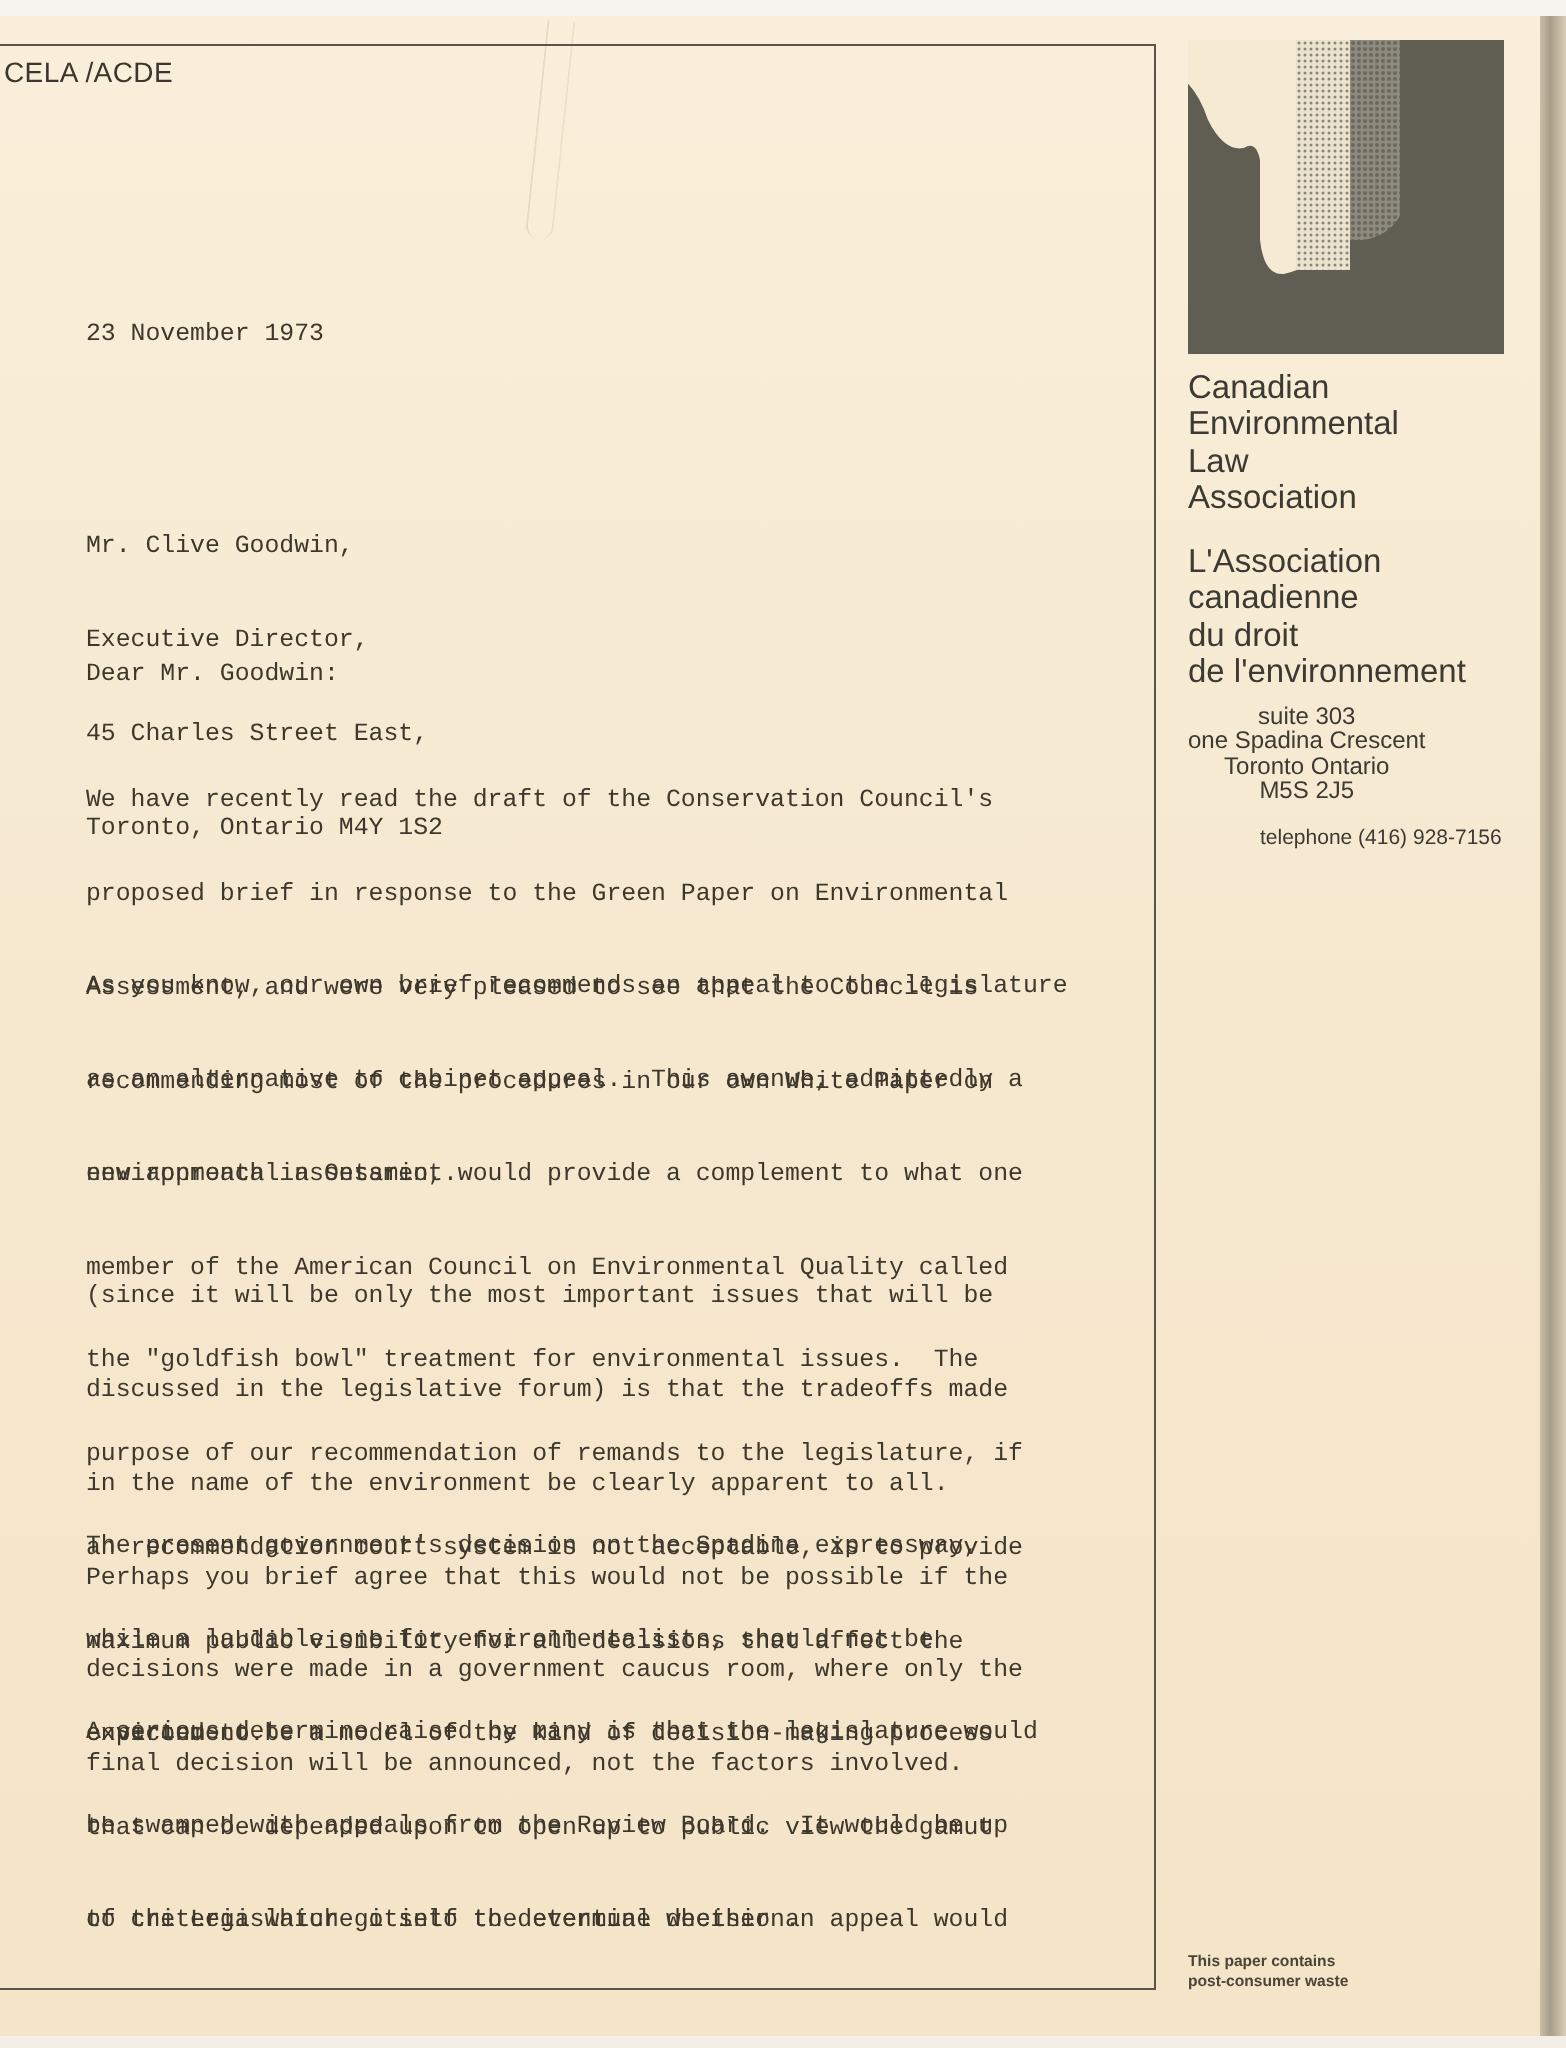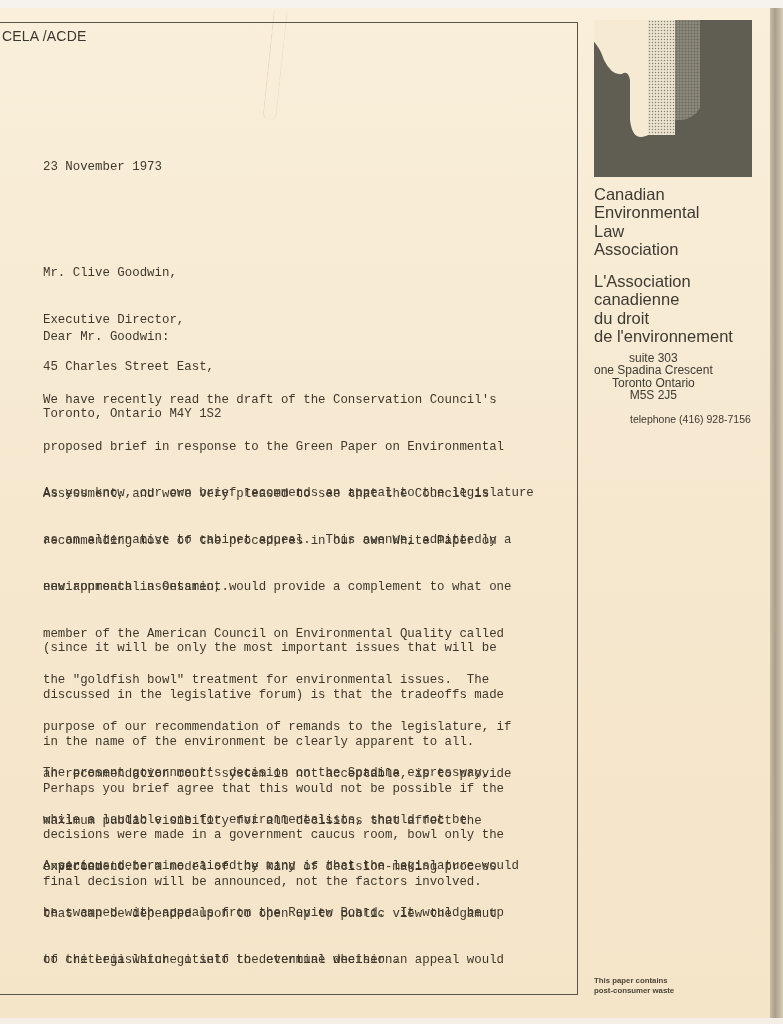--- a/index.html
+++ b/index.html
@@ -115,21 +115,21 @@
   <div>an recommendation court system is not acceptable, is to provide</div>
   <div>maximum public visibility for all decisions that affect the</div>
   <div>environment.</div>
 </div>
 
 <div class="typed p3">
   <div>(since it will be only the most important issues that will be</div>
   <div>discussed in the legislative forum) is that the tradeoffs made</div>
   <div>in the name of the environment be clearly apparent to all.</div>
   <div>Perhaps you brief agree that this would not be possible if the</div>
-  <div>decisions were made in a government caucus room, bowl only the</div>
+  <div>decisions were made in a government caucus room, where only the</div>
   <div>final decision will be announced, not the factors involved.</div>
 </div>
 
 <div class="typed p4">
   <div>The present government's decision on the Spadina expressway,</div>
   <div>while a laudable one for environmentalists, should not be</div>
   <div>expected to be a model of the kind of decision-making process</div>
   <div>that can be depended upon to open up to public view the gamut</div>
   <div>of criteria which go into the eventual decision.</div>
 </div>

